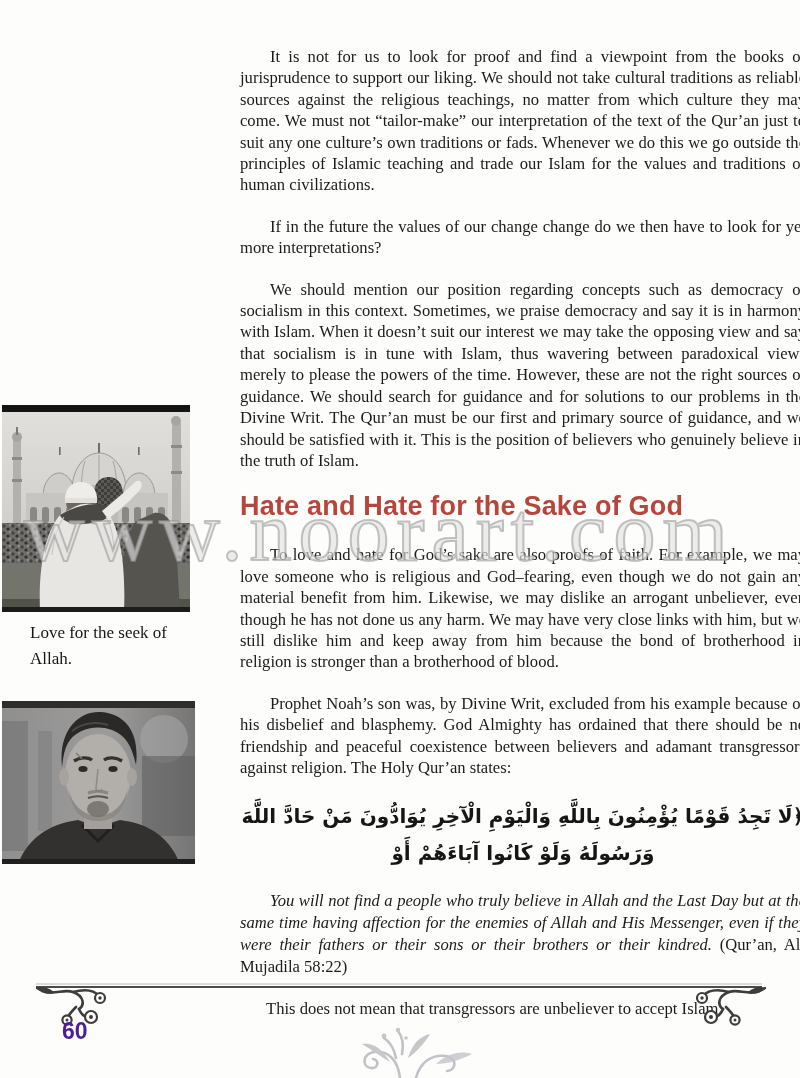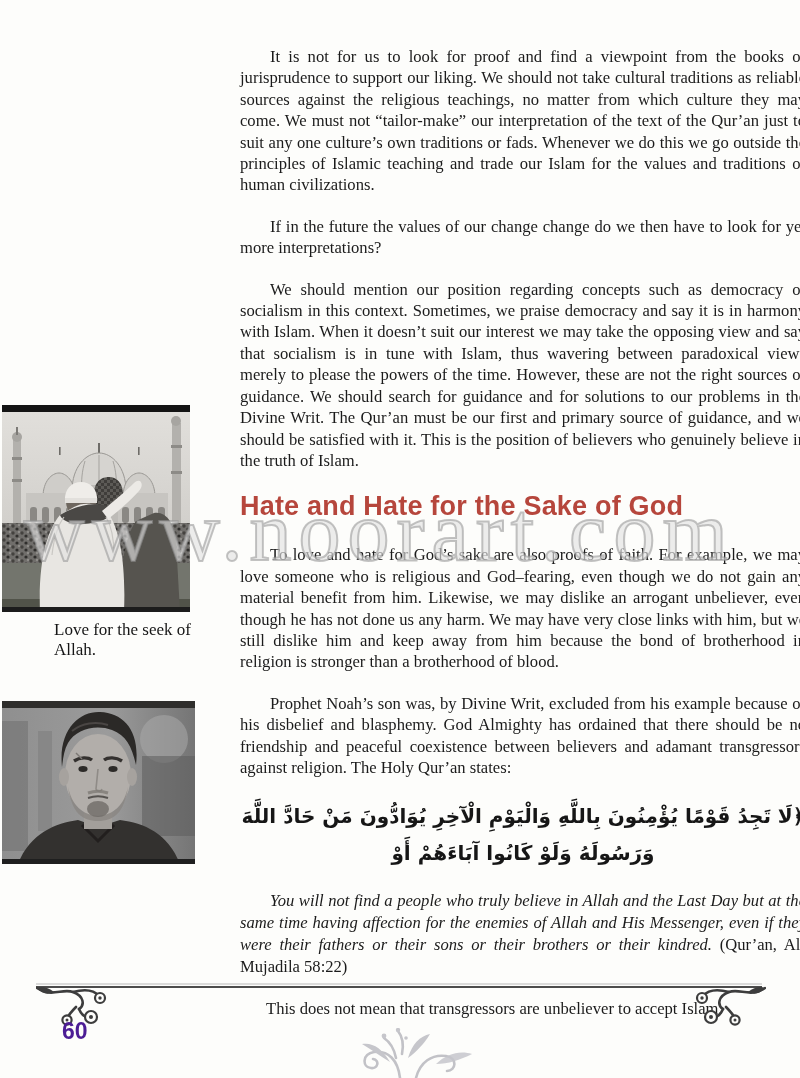--- a/index.html
+++ b/index.html
@@ -30,22 +30,22 @@
     text-align:justify;text-indent:30px;font-style:italic;
   }
   p.quote .citation{font-style:normal;}
   p.closing{margin:0;font-size:16.6px;line-height:21.4px;text-indent:26px;}
 
   
   .figure{position:absolute;z-index:1;}
   .fig-mosque{left:2px;top:405px;width:188px;height:207px;}
   .fig-portrait{left:2px;top:701px;width:193px;height:163px;}
   .fig-caption{
-    position:absolute;left:54px;top:620px;width:142px;z-index:2;
-    font-size:17px;line-height:20px;color:#161616;
+    position:absolute;left:30px;top:620px;width:142px;z-index:2;
+    font-size:17px;line-height:26px;color:#161616;
   }
 
   
   .watermark{
     position:absolute;left:24px;top:486px;width:780px;z-index:5;
     font-family:"Liberation Serif","DejaVu Serif",serif;
     font-size:84px;line-height:92px;letter-spacing:7px;white-space:nowrap;
     color:rgba(255,255,255,.45);
     -webkit-text-stroke:2px rgba(150,150,150,.55);
     text-shadow:0 0 1px rgba(160,160,160,.35);

